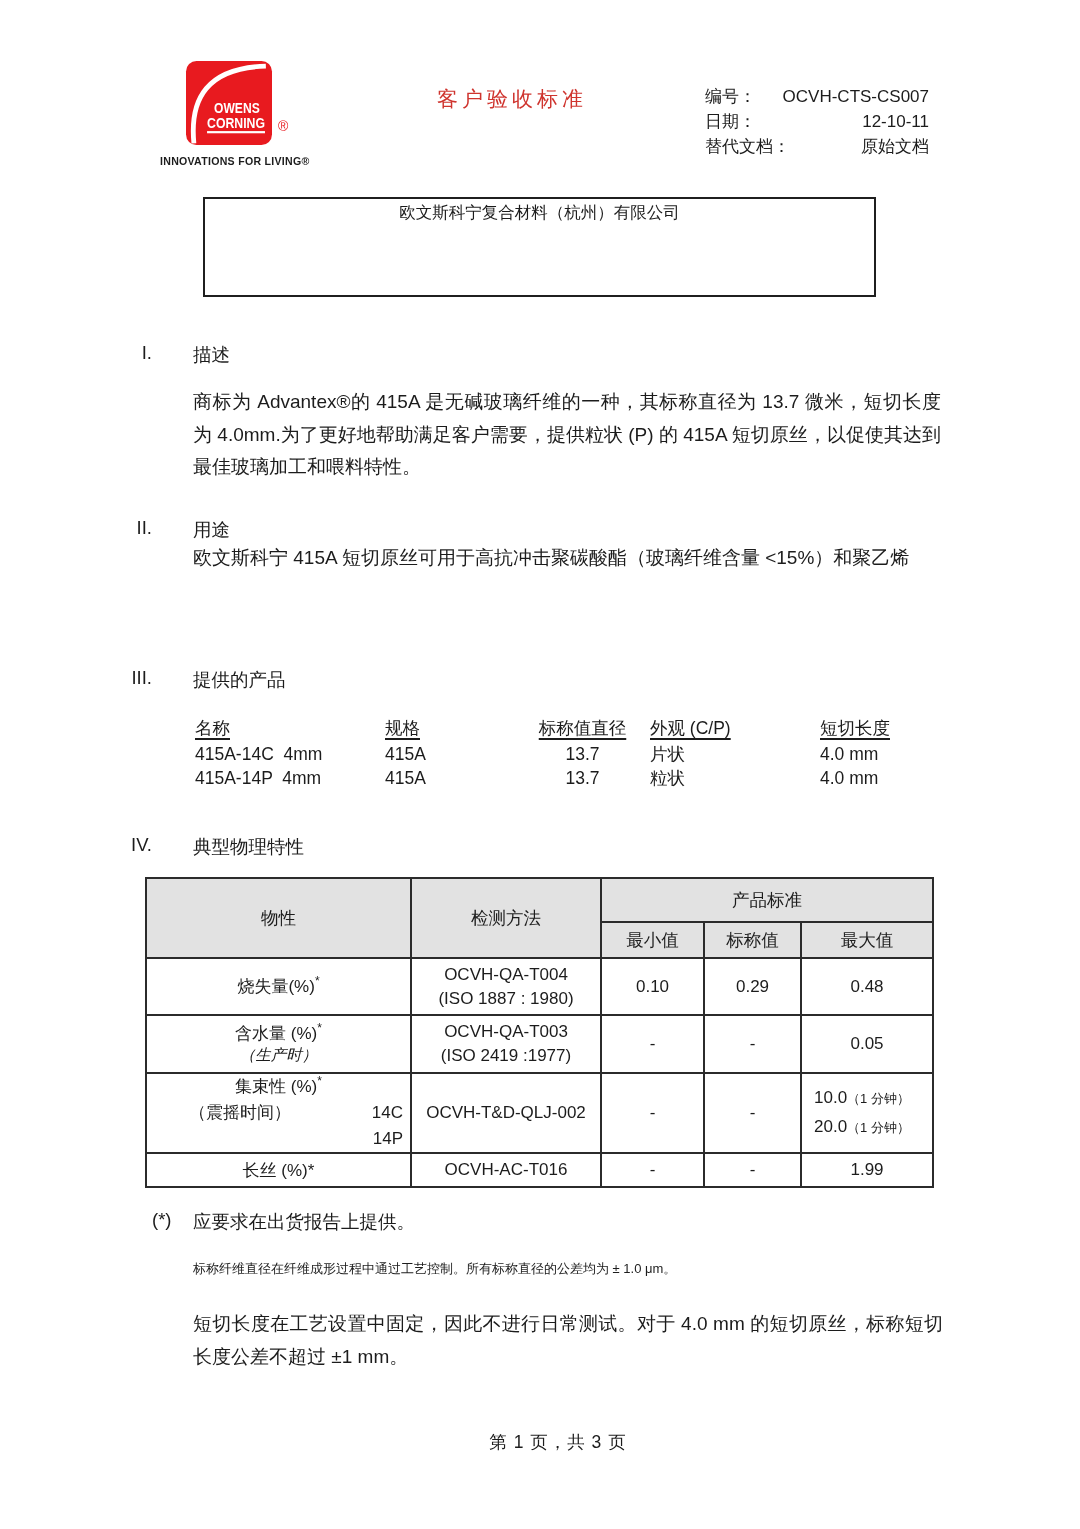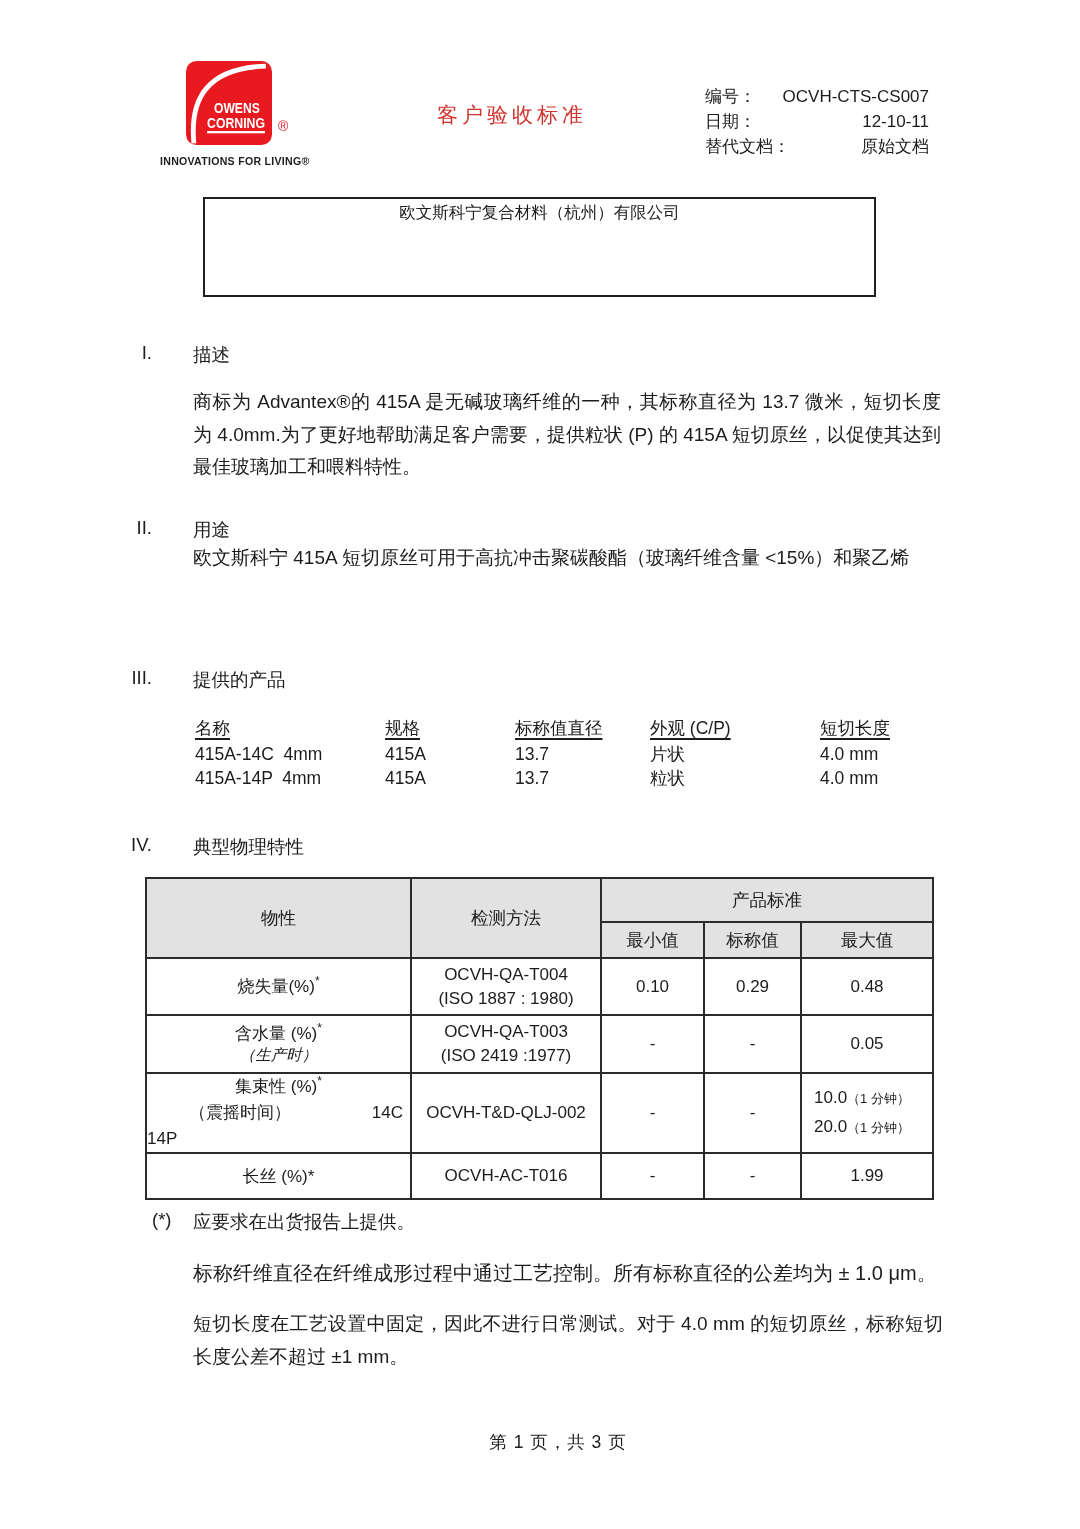--- a/index.html
+++ b/index.html
@@ -13,21 +13,21 @@
   body{background:#ffffff;font-family:"Liberation Sans",sans-serif;color:var(--text);}
   .page{position:relative;width:1080px;height:1529px;background:#fff;overflow:hidden;}
 
   
   .logo-block{position:absolute;left:160px;top:60px;width:160px;text-align:right;}
   .logo-svg{display:block;margin-left:25px;}
   .logo-reg{position:absolute;left:118px;top:58px;color:var(--brand-red);font-size:14px;}
   .tagline{margin-top:9px;font-size:11.5px;font-weight:700;white-space:nowrap;
            letter-spacing:.3px;transform:scaleX(.92);transform-origin:left;}
 
-  .doc-title{position:absolute;left:437px;top:101px;font-size:21px;letter-spacing:4px;
+  .doc-title{position:absolute;left:437px;top:85px;font-size:21px;letter-spacing:4px;
              color:var(--title-red);font-weight:500;white-space:nowrap;}
 
   .meta{position:absolute;left:705px;top:84px;width:224px;font-size:17px;}
   .meta-row{display:flex;justify-content:space-between;line-height:25px;white-space:nowrap;}
 
   
   .title-box{position:absolute;left:203px;top:197px;width:673px;height:100px;
              border:2px solid #1f1f1f;text-align:center;}
   .tb1{margin-top:10px;font-size:18px;line-height:27px;}
   .tb2{font-size:18px;line-height:27px;}
@@ -36,47 +36,47 @@
   
   .sec-num{position:absolute;left:100px;width:52px;text-align:right;font-size:18.5px;}
   .sec-heading{position:absolute;left:193px;font-size:18.5px;white-space:nowrap;}
   .para{position:absolute;left:193px;width:748px;font-size:19px;line-height:32.5px;text-align:justify;}
 
   
   .products-table{position:absolute;left:195px;top:716px;font-size:17.5px;}
   .pt-row{display:grid;grid-template-columns:190px 130px 135px 170px 110px;line-height:24px;white-space:pre;}
   .pt-header{margin-bottom:2px;}
   .u{text-decoration:underline;text-underline-offset:4px;text-decoration-thickness:1.5px;}
-  .pt-c3{}
+  .pt-c3{text-align:center;}
 
   
   .props-table{position:absolute;left:145px;top:877px;border-collapse:collapse;table-layout:fixed;}
   .props-table th,.props-table td{border:2px solid var(--border-dark);vertical-align:middle;text-align:center;}
   .props-table th{background:var(--table-header-bg);font-weight:400;font-size:17.5px;}
   .props-table td{font-size:17px;background:#fff;}
   .h-top{height:44px;}
   .h-sub{height:36px;}
   .r1{height:57px;}
   .r2{height:58px;}
   .r3{height:77px;}
-  .r4{height:46px;}
+  .r4{height:34px;}
   .props-table sup{font-size:12px;line-height:0;}
   .cell-note{font-style:italic;font-size:15.5px;}
   .method-line{line-height:24px;}
   .bond-line2{display:flex;justify-content:space-between;padding:0 7px 0 42px;line-height:26px;}
-  .bond-line3{text-align:left;padding-right:7px;line-height:26px;}
+  .bond-line3{text-align:right;padding-right:7px;line-height:26px;}
   .bond-line1{line-height:26px;}
   .max-left{text-align:left !important;padding-left:12px;}
   .max-line{line-height:28px;white-space:nowrap;}
   .small-note{font-size:13px;}
 
   
   .footnote{position:absolute;left:152px;top:1209px;font-size:18.5px;display:flex;white-space:nowrap;}
   .fn-marker{width:41px;}
-  .para-diam{position:absolute;left:193px;top:1260px;font-size:20px;white-space:nowrap;}
+  .para-diam{position:absolute;left:193px;top:1260px;font-size:13px;white-space:nowrap;}
   .para-len{position:absolute;left:193px;top:1307px;width:750px;font-size:19px;line-height:33px;text-align:justify;}
   .page-footer{position:absolute;left:18px;top:1430px;width:100%;text-align:center;font-size:17.5px;letter-spacing:1px;}
 </style>
 </head>
 <body>
 
 <div class="page">
 
   <div class="logo-block">
     <svg class="logo-svg" width="88" height="86" viewBox="0 0 100 98">

